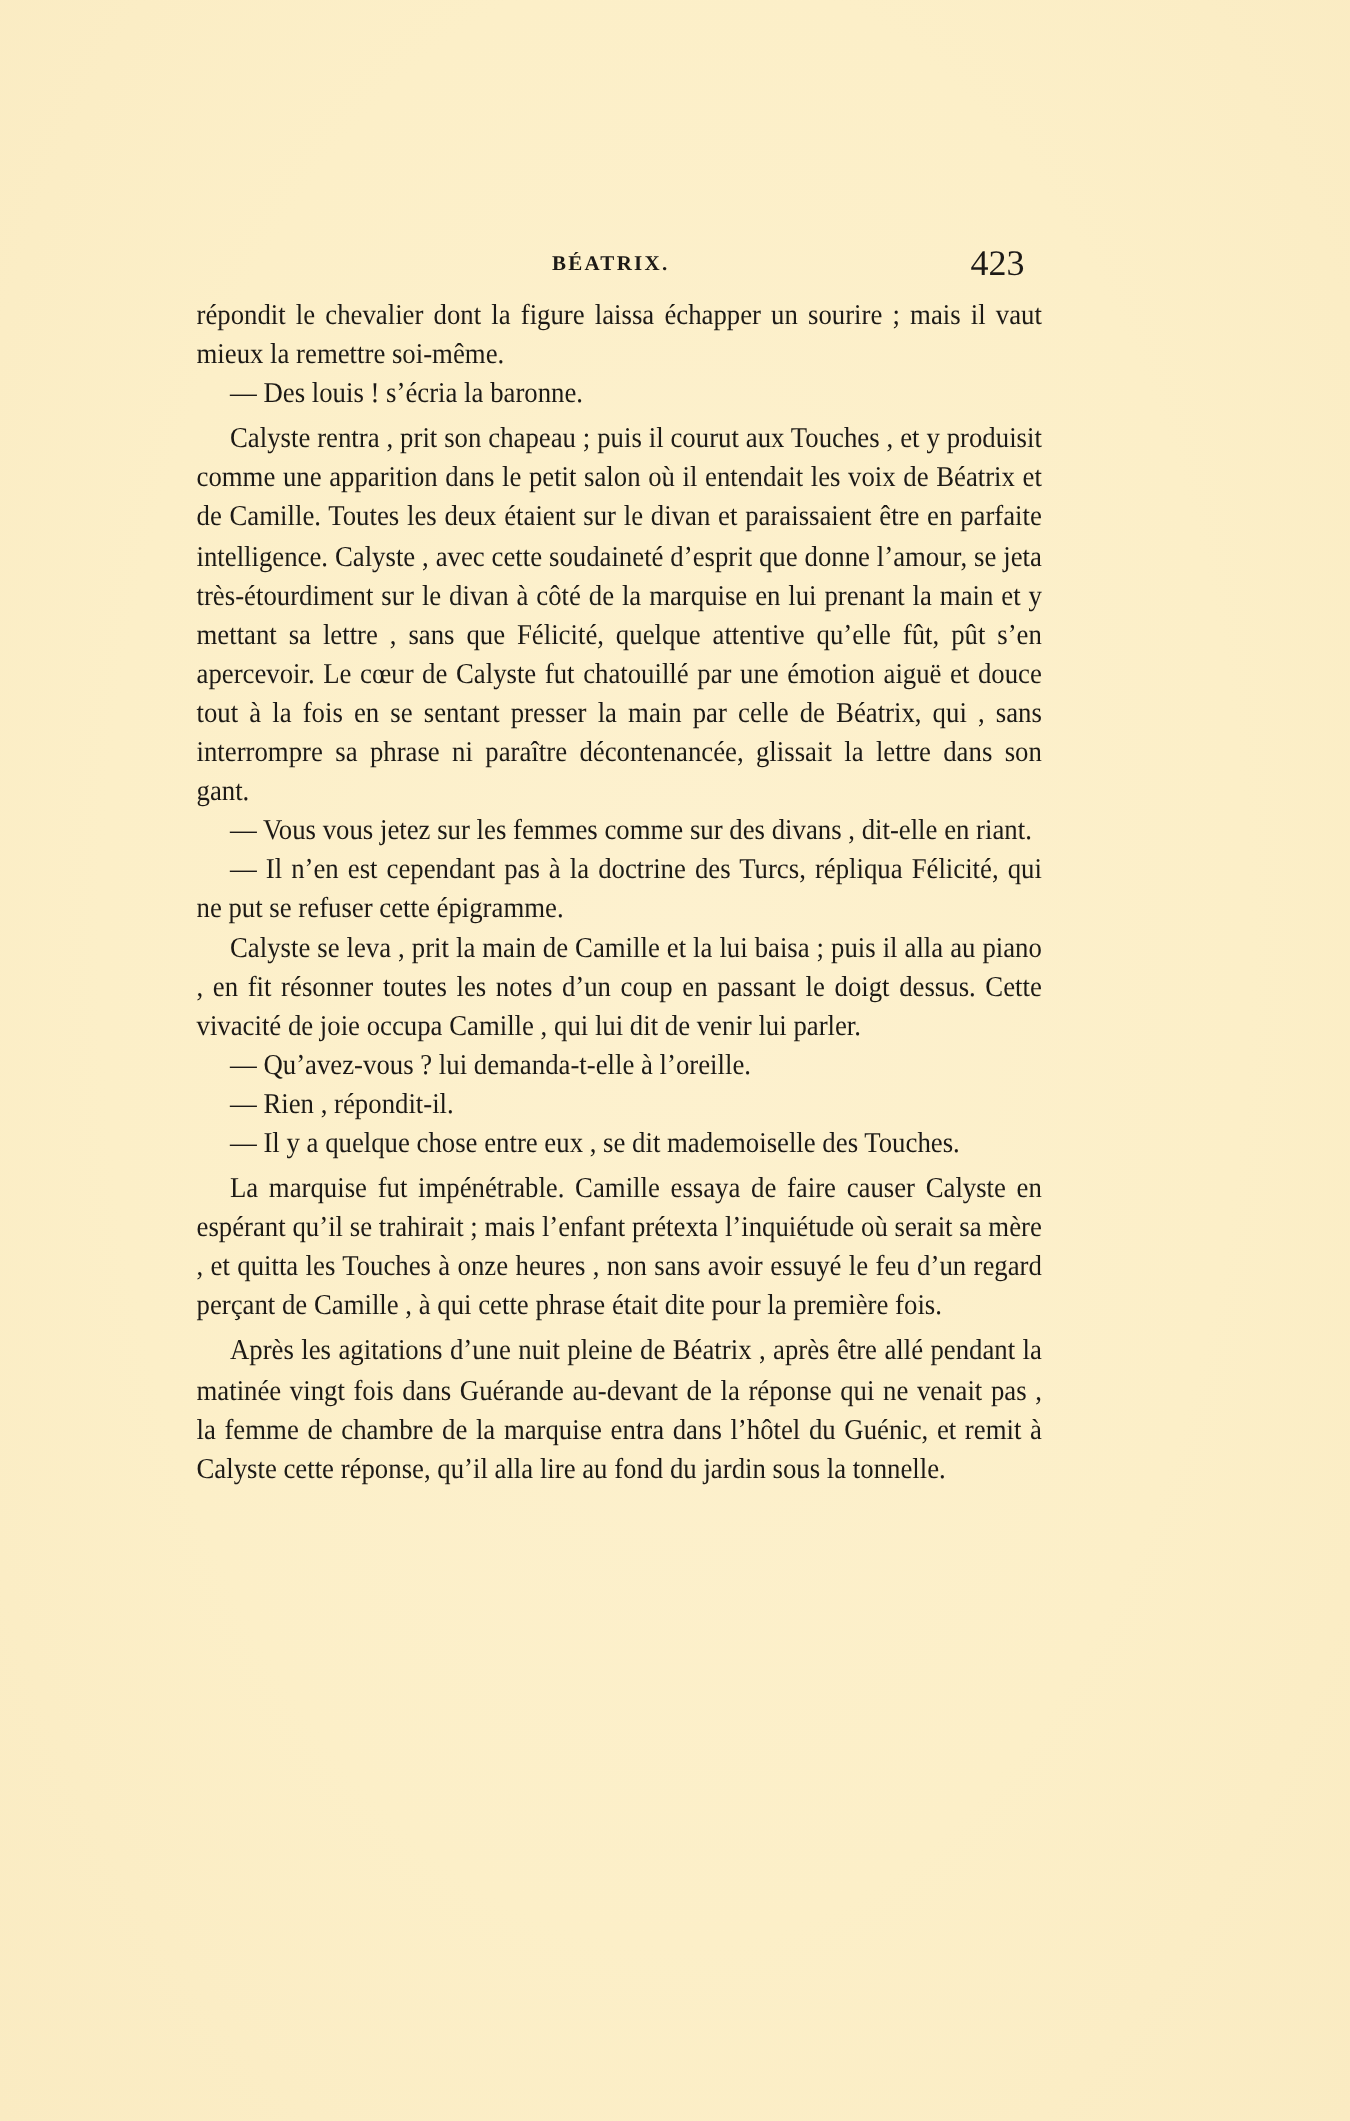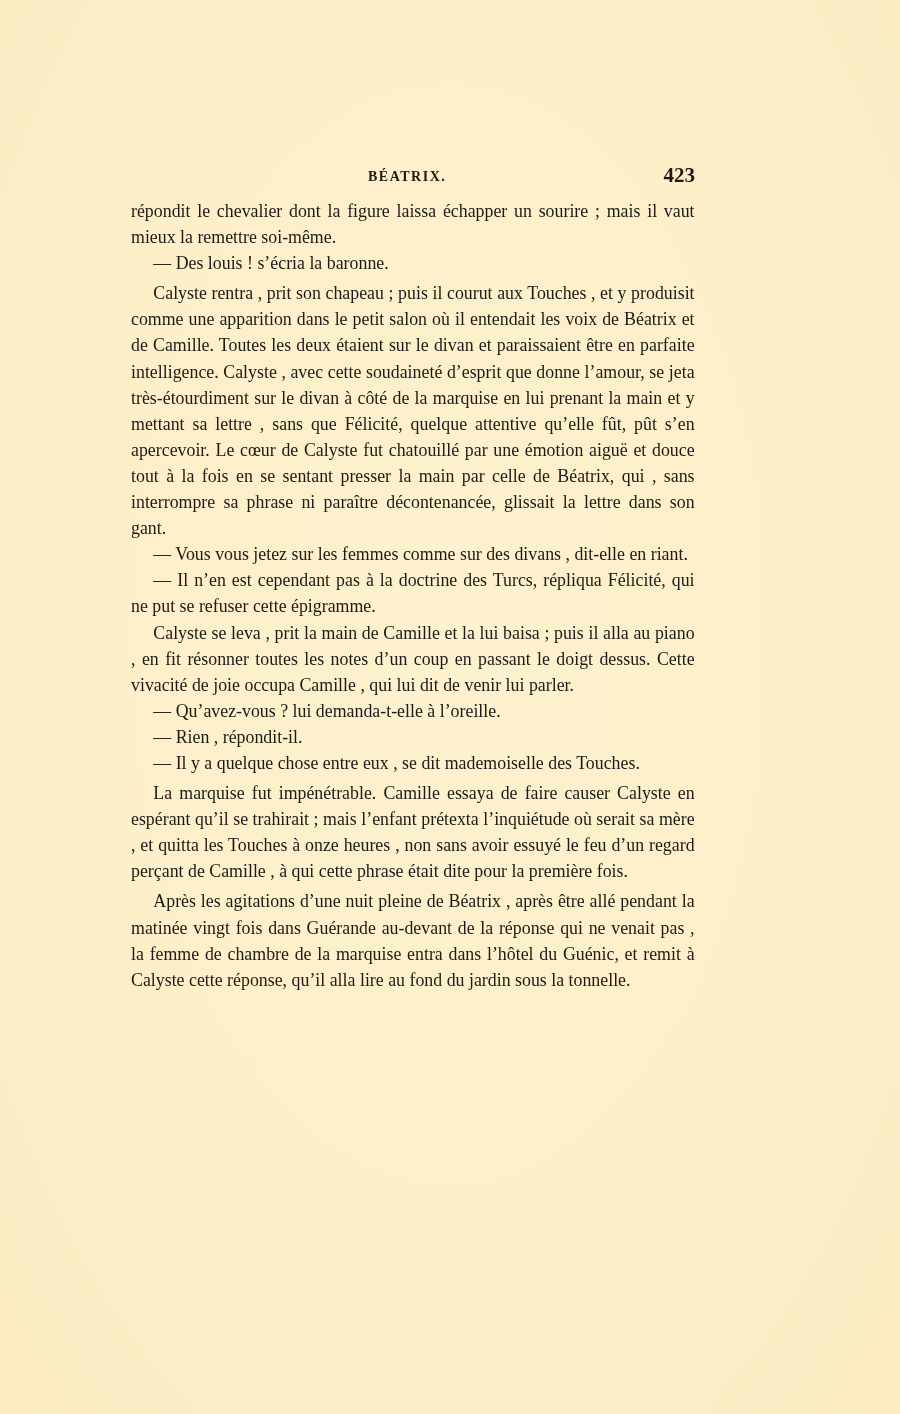--- a/index.html
+++ b/index.html
@@ -15,22 +15,22 @@
     background: radial-gradient(ellipse at 50% 45%, #fdf1cf 0%, #fcefc8 60%, #faebc2 100%);
   }
   .header {
     position: absolute; top: 163px; left: 131px; width: 564px; height: 28px;
   }
   .running-title {
     position: absolute; left: 237px; top: 6px;
     font-size: 14px; letter-spacing: 1.5px; font-weight: bold;
   }
   .page-number {
-    position: absolute; right: 0; top: 0;
-    font-size: 21px; font-weight: bold;
+    position: absolute; right: 12px; top: 0;
+    font-size: 24px; font-weight: normal;
   }
   .body-text {
     position: absolute; top: 198px; left: 131px; width: 564px;
     font-size: 19.2px; line-height: 26.1px;
     text-align: justify;
     transform: scaleX(0.93); transform-origin: left top;
     width: 606px;
   }
   .body-text p { margin: 0; text-indent: 24px; }
   .body-text p.cont { text-indent: 0; }

